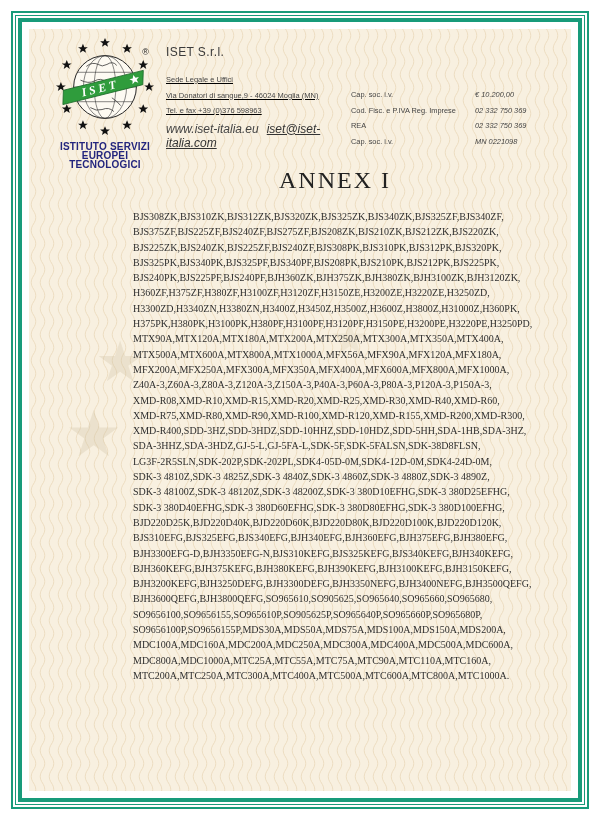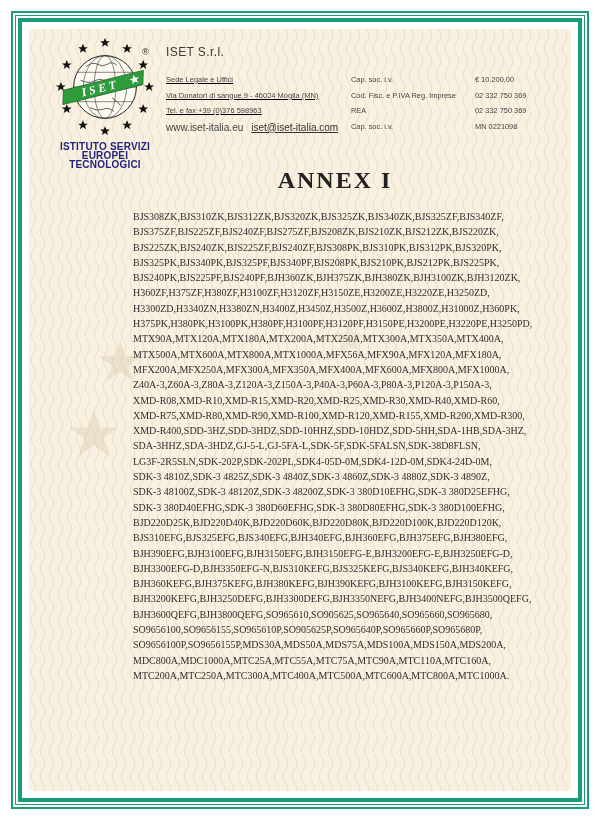--- a/index.html
+++ b/index.html
@@ -20,31 +20,31 @@
   .content { position:absolute; inset:0; z-index:1; }
   .wm { position:absolute; color:#cbbd9e; opacity:.28; z-index:0; font-family:"DejaVu Sans",sans-serif; }
 
   
   .logo-block { position:absolute; left:20px; top:8px; width:112px; text-align:center; }
   .logo-caption { margin-top:1px; font-size:10px; font-weight:bold; color:#23257d; line-height:9px; letter-spacing:.2px; }
   .company-block { position:absolute; left:137px; top:16px; width:190px; }
   .company-name { font-size:12px; color:#3a3a3a; letter-spacing:.4px; }
   .addr { margin-top:16px;text-decoration:underline; }
   .addr-line { font-size:7.5px; color:#444; height:15.5px; }
-  .weblinks { font-size:10px; color:#444; }
+  .weblinks { font-size:12px; color:#444;font-style:italic; }
   .weblinks .email { text-decoration:underline; color:#333; margin-left:8px; cursor:pointer; }
-  .registry { position:absolute; left:322px; top:46px; width:205px; }
+  .registry { position:absolute; left:322px; top:61px; width:205px; }
   .reg-row { height:15.5px; font-size:7.4px; color:#444; position:relative; }
   .reg-label { position:absolute; left:0; }
-  .reg-value { position:absolute; left:124px; }
+  .reg-value { position:absolute; left:124px;font-style:italic; }
 
   
   .annex-title {
     position:absolute; left:96px; top:138px; width:420px; margin:0;
-    text-align:center; font-family:"Liberation Serif", serif; font-weight:bold;
+    text-align:center; font-family:"Liberation Serif", serif; font-weight:normal;
     font-size:24px; letter-spacing:2px; color:#222;
   }
   .models { position:absolute; left:104px; top:180px; }
   .model-line {
     font-family:Liberation Serif, serif; font-size:10px; line-height:15.3px;
     white-space:nowrap; color:#2e2e2e;
   }
 </style>
 </head>
 <body>
@@ -161,25 +161,25 @@
           <div class="model-line">XMD-R08,XMD-R10,XMD-R15,XMD-R20,XMD-R25,XMD-R30,XMD-R40,XMD-R60,</div>
           <div class="model-line">XMD-R75,XMD-R80,XMD-R90,XMD-R100,XMD-R120,XMD-R155,XMD-R200,XMD-R300,</div>
           <div class="model-line">XMD-R400,SDD-3HZ,SDD-3HDZ,SDD-10HHZ,SDD-10HDZ,SDD-5HH,SDA-1HB,SDA-3HZ,</div>
           <div class="model-line">SDA-3HHZ,SDA-3HDZ,GJ-5-L,GJ-5FA-L,SDK-5F,SDK-5FALSN,SDK-38D8FLSN,</div>
           <div class="model-line">LG3F-2R5SLN,SDK-202P,SDK-202PL,SDK4-05D-0M,SDK4-12D-0M,SDK4-24D-0M,</div>
           <div class="model-line">SDK-3 4810Z,SDK-3 4825Z,SDK-3 4840Z,SDK-3 4860Z,SDK-3 4880Z,SDK-3 4890Z,</div>
           <div class="model-line">SDK-3 48100Z,SDK-3 48120Z,SDK-3 48200Z,SDK-3 380D10EFHG,SDK-3 380D25EFHG,</div>
           <div class="model-line">SDK-3 380D40EFHG,SDK-3 380D60EFHG,SDK-3 380D80EFHG,SDK-3 380D100EFHG,</div>
           <div class="model-line">BJD220D25K,BJD220D40K,BJD220D60K,BJD220D80K,BJD220D100K,BJD220D120K,</div>
           <div class="model-line">BJS310EFG,BJS325EFG,BJS340EFG,BJH340EFG,BJH360EFG,BJH375EFG,BJH380EFG,</div>
-          <div class="model-line">BJH390EFG,BJH3100EFG,BJH3150EFG,BJH3150EFG-E,BJH3200EFG-E,BJH3250EFG-D,</div>
           <div class="model-line">BJH3300EFG-D,BJH3350EFG-N,BJS310KEFG,BJS325KEFG,BJS340KEFG,BJH340KEFG,</div>
           <div class="model-line">BJH360KEFG,BJH375KEFG,BJH380KEFG,BJH390KEFG,BJH3100KEFG,BJH3150KEFG,</div>
           <div class="model-line">BJH3200KEFG,BJH3250DEFG,BJH3300DEFG,BJH3350NEFG,BJH3400NEFG,BJH3500QEFG,</div>
           <div class="model-line">BJH3600QEFG,BJH3800QEFG,SO965610,SO905625,SO965640,SO965660,SO965680,</div>
           <div class="model-line">SO9656100,SO9656155,SO965610P,SO905625P,SO965640P,SO965660P,SO965680P,</div>
           <div class="model-line">SO9656100P,SO9656155P,MDS30A,MDS50A,MDS75A,MDS100A,MDS150A,MDS200A,</div>
+          <div class="model-line">MDC100A,MDC160A,MDC200A,MDC250A,MDC300A,MDC400A,MDC500A,MDC600A,</div>
           <div class="model-line">MDC800A,MDC1000A,MTC25A,MTC55A,MTC75A,MTC90A,MTC110A,MTC160A,</div>
           <div class="model-line">MTC200A,MTC250A,MTC300A,MTC400A,MTC500A,MTC600A,MTC800A,MTC1000A.</div>
         </div>
     </div>
   </div>
 </div>
 
 </body></html>

